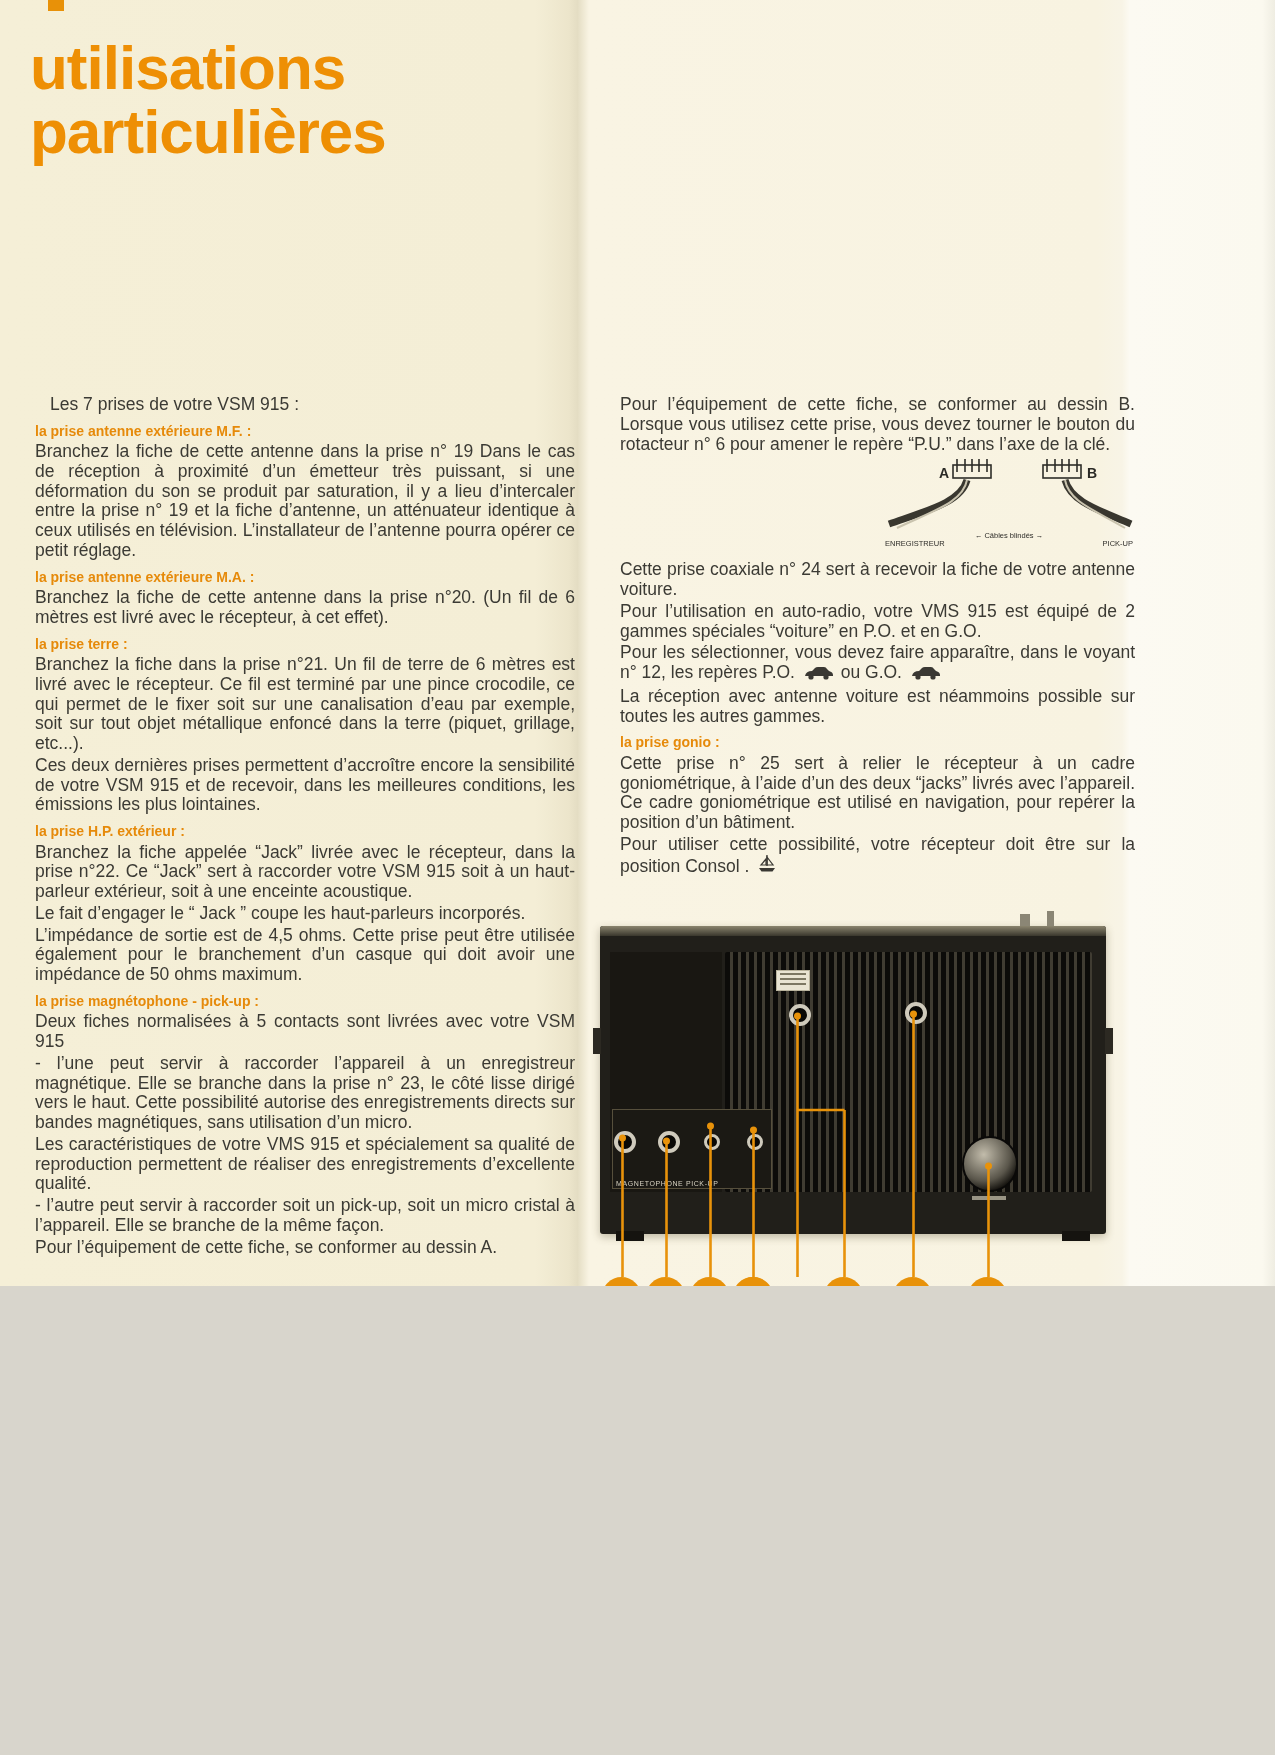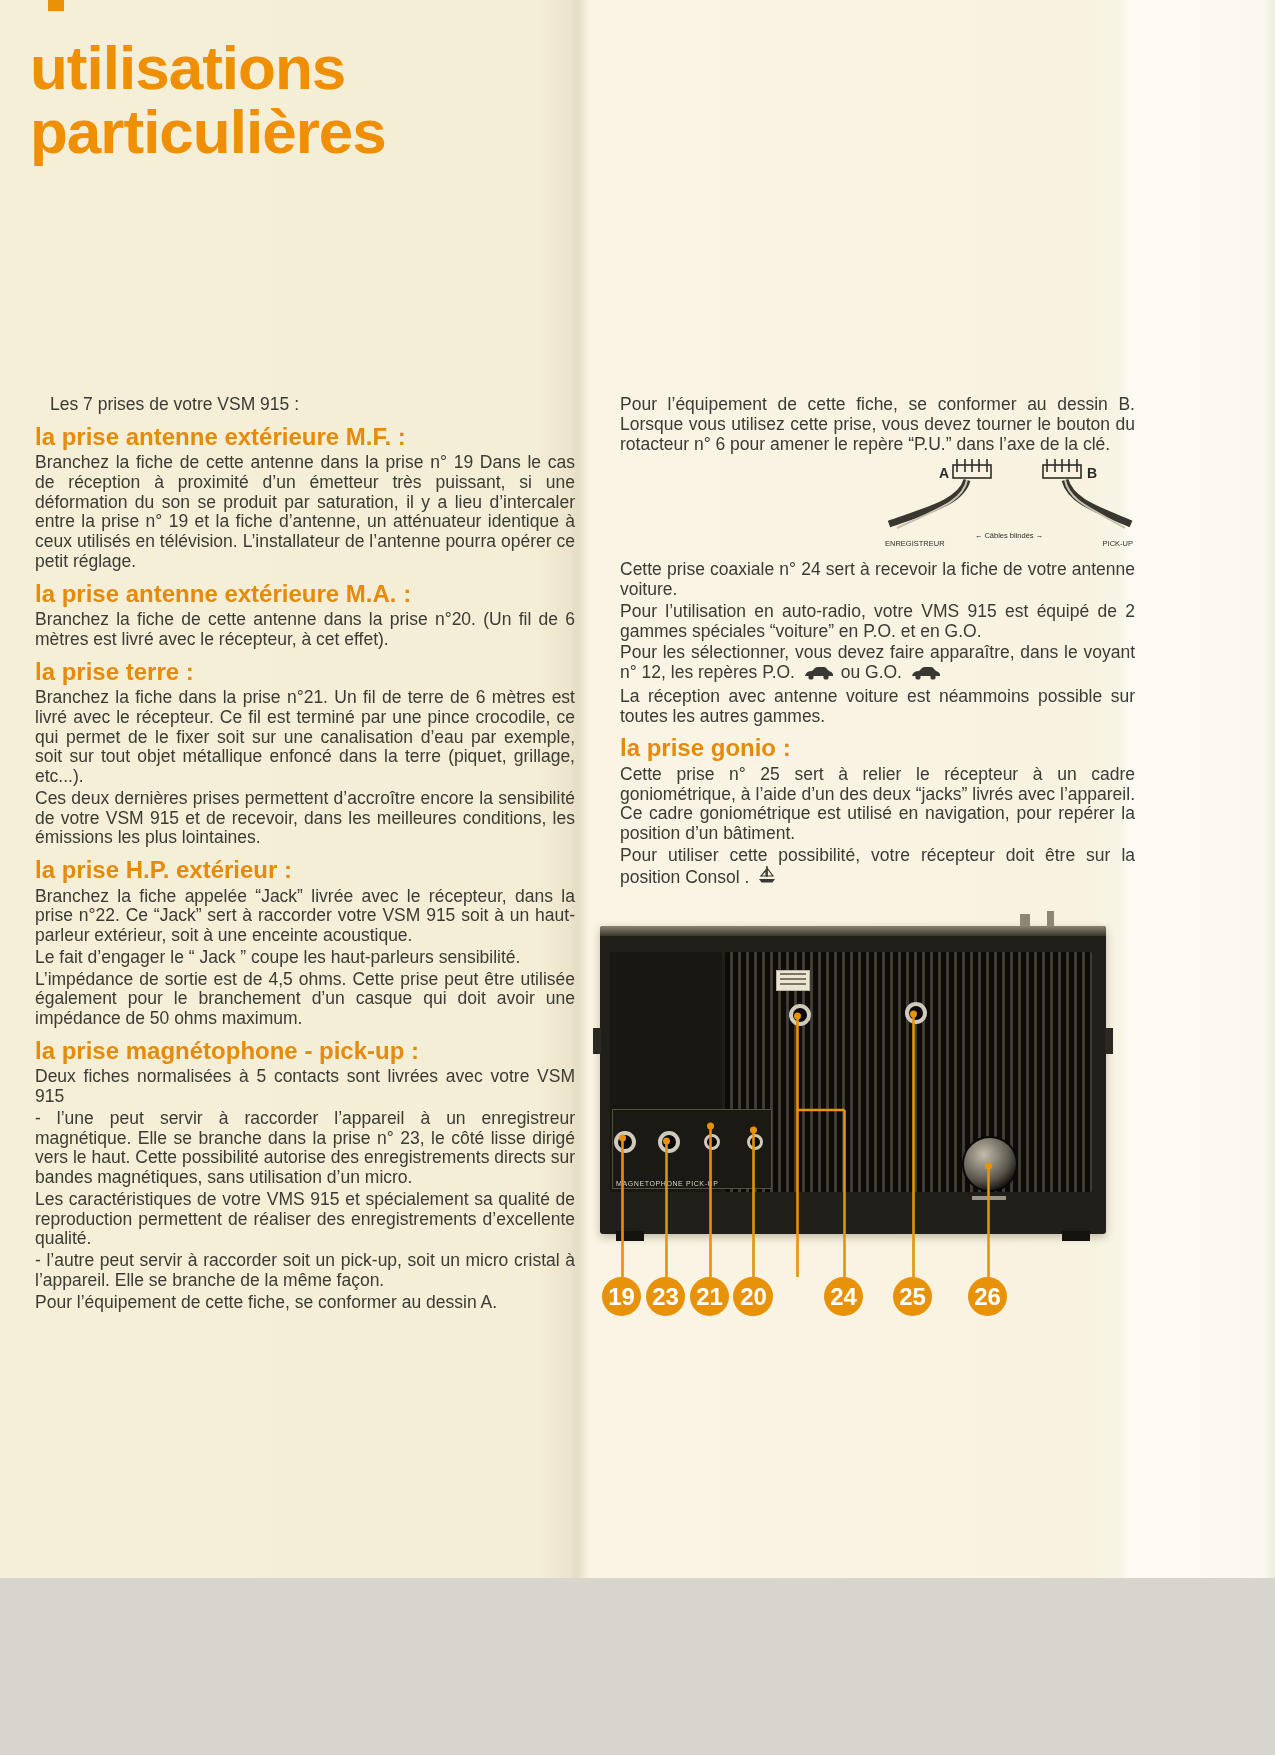--- a/index.html
+++ b/index.html
@@ -1,34 +1,34 @@
 <!DOCTYPE html>
 <html><head>
 <meta charset="utf-8">
 <style>
   html,body{margin:0;padding:0;background:#d8d5cc;}
   .sheet{
-    position:relative;width:1275px;height:1578px;overflow:hidden;
+    position:relative;width:1275px;height:1286px;overflow:hidden;
     font-family:"Liberation Sans",sans-serif;color:#3b3a34;
     background:linear-gradient(90deg,
       #f5efd7 0%, #f4eed6 42%, #ece5cb 44.6%, #e4ddc3 45.3%,
       #f9f4e3 46.2%, #f8f3e1 86%, #f8f4e6 88%, #fcfaf2 88.6%,
       #fbf9ef 99%, #efede2 100%);
   }
   .print-mark{position:absolute;left:48px;top:0;width:16px;height:11px;background:#e89108;}
   .page-title{
     position:absolute;left:30px;top:36px;
     color:#ee8f04;font-size:62px;font-weight:bold;line-height:1.04;letter-spacing:-1px;
   }
   .col{position:absolute;top:395px;text-align:justify;font-size:17.5px;line-height:1.13;}
   .col-left{left:35px;width:540px;}
   .col-right{left:620px;width:515px;}
   .intro{margin:0 15px 2px;}
   .body-text{margin:0 0 2px;}
-  .sec-heading{font-size:24px;font-weight:bold;color:#e68a0a;margin:9px 0 3px;line-height:1.1;text-align:left;}
+  .sec-heading{font-size:14px;font-weight:bold;color:#e68a0a;margin:9px 0 3px;line-height:1.1;text-align:left;}
   .inline-icon{display:inline-block;vertical-align:-2px;margin:0 3px;}
   
   .diagram{width:252px;margin:4px 0 2px auto;display:block;}
   
   .photo{position:absolute;left:600px;top:926px;width:506px;height:308px;background:#211f1a;border-radius:3px;box-shadow:0 3px 8px rgba(60,50,20,.3);}
   .photo-topbar{position:absolute;left:0;top:0;right:0;height:10px;background:linear-gradient(#8a846e,#3a372d);border-radius:3px 3px 0 0;}
   .vents{position:absolute;left:125px;top:26px;right:14px;bottom:42px;background:repeating-linear-gradient(90deg,#0c0b09 0 5px,#403c32 5px 8px);border-radius:2px;}
   .left-shade{position:absolute;left:10px;top:26px;width:112px;bottom:42px;background:#191712;}
   .socket-panel{position:absolute;left:12px;top:183px;width:158px;height:78px;border:1px solid #564f3c;background:#1b1914;}
   .socket{position:absolute;width:14px;height:14px;border:4px solid #cfcabc;border-radius:50%;background:#090806;}
@@ -72,21 +72,21 @@
     <div id="left-sections">
         <h3 class="sec-heading">la prise antenne extérieure M.F. :</h3>
         <p class="body-text">Branchez la fiche de cette antenne dans la prise n° 19 Dans le cas de réception à proximité d’un émetteur très puissant, si une déformation du son se produit par saturation, il y a lieu d’intercaler entre la prise n° 19 et la fiche d’antenne, un atténuateur identique à ceux utilisés en télévision. L’installateur de l’antenne pourra opérer ce petit réglage.</p>
         <h3 class="sec-heading">la prise antenne extérieure M.A. :</h3>
         <p class="body-text">Branchez la fiche de cette antenne dans la prise n°20. (Un fil de 6 mètres est livré avec le récepteur, à cet effet).</p>
         <h3 class="sec-heading">la prise terre :</h3>
         <p class="body-text">Branchez la fiche dans la prise n°21. Un fil de terre de 6 mètres est livré avec le récepteur. Ce fil est terminé par une pince crocodile, ce qui permet de le fixer soit sur une canalisation d’eau par exemple, soit sur tout objet métallique enfoncé dans la terre (piquet, grillage, etc...).</p>
         <p class="body-text">Ces deux dernières prises permettent d’accroître encore la sensibilité de votre VSM 915 et de recevoir, dans les meilleures conditions, les émissions les plus lointaines.</p>
         <h3 class="sec-heading">la prise H.P. extérieur :</h3>
         <p class="body-text">Branchez la fiche appelée “Jack” livrée avec le récepteur, dans la prise n°22. Ce “Jack” sert à raccorder votre VSM 915 soit à un haut-parleur extérieur, soit à une enceinte acoustique.</p>
-        <p class="body-text">Le fait d’engager le “ Jack ” coupe les haut-parleurs sensibilité.</p>
+        <p class="body-text">Le fait d’engager le “ Jack ” coupe les haut-parleurs incorporés.</p>
         <p class="body-text">L’impédance de sortie est de 4,5 ohms. Cette prise peut être utilisée également pour le branchement d’un casque qui doit avoir une impédance de 50 ohms maximum.</p>
         <h3 class="sec-heading">la prise magnétophone - pick-up :</h3>
         <p class="body-text">Deux fiches normalisées à 5 contacts sont livrées avec votre VSM 915</p>
         <p class="body-text">- l’une peut servir à raccorder l’appareil à un enregistreur magnétique. Elle se branche dans la prise n° 23, le côté lisse dirigé vers le haut. Cette possibilité autorise des enregistrements directs sur bandes magnétiques, sans utilisation d’un micro.</p>
         <p class="body-text">Les caractéristiques de votre VMS 915 et spécialement sa qualité de reproduction permettent de réaliser des enregistrements d’excellente qualité.</p>
         <p class="body-text">- l’autre peut servir à raccorder soit un pick-up, soit un micro cristal à l’appareil. Elle se branche de la même façon.</p>
         <p class="body-text">Pour l’équipement de cette fiche, se conformer au dessin A.</p>
       </div>
   </div>
 

